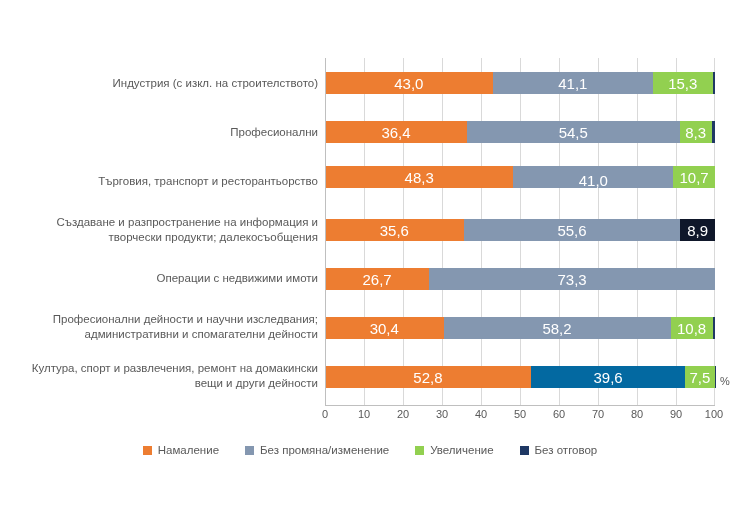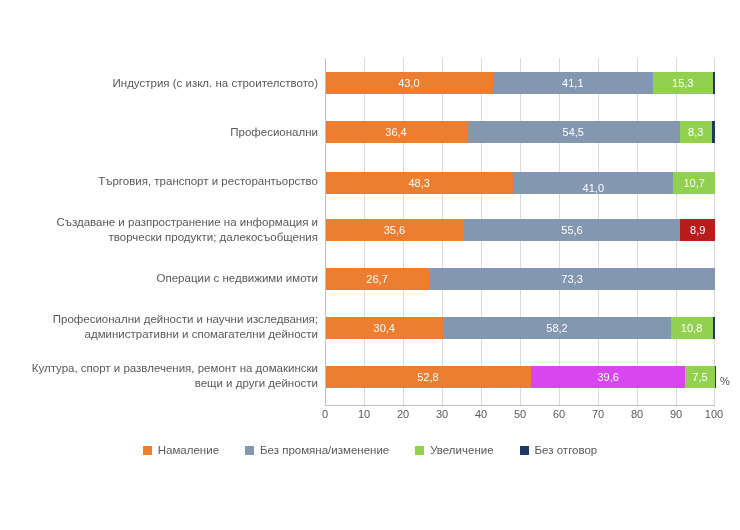--- a/index.html
+++ b/index.html
@@ -74,21 +74,21 @@
   }
   .seg {
     position: relative;
     height: 100%;
     display: flex;
     align-items: center;
     justify-content: center;
     box-sizing: border-box;
   }
   .seg-label {
-    font-size: 11px;
+    font-size: 15px;
     color: #ffffff;
     line-height: 1;
     white-space: nowrap;
   }
   
   .cat-labels {
     position: absolute;
     left: 20px;
     top: 58px;
     width: 298px;
@@ -214,21 +214,21 @@
             </div>
           <div class="seg" style="width:8.3%; background:#92D050;">
               <span class="seg-label">8,3</span>
             </div>
           <div class="seg" style="width:0.8%; background:#1F3864;">
               <span class="seg-label"></span>
             </div>
         </div>
       </div>
 
-      <div class="row" style="top:114px; height:22px;">
+      <div class="row" style="top:108px; height:22px;">
         <div class="bar-stack">
           <div class="seg" style="width:48.3%; background:#ED7D31;">
               <span class="seg-label">48,3</span>
             </div>
           <div class="seg" style="width:41.0%; background:#8497B0;align-items:flex-end;">
               <span class="seg-label">41,0</span>
             </div>
           <div class="seg" style="width:10.7%; background:#92D050;">
               <span class="seg-label">10,7</span>
             </div>
@@ -239,21 +239,21 @@
       </div>
 
       <div class="row" style="top:161px; height:22px;">
         <div class="bar-stack">
           <div class="seg" style="width:35.6%; background:#ED7D31;">
               <span class="seg-label">35,6</span>
             </div>
           <div class="seg" style="width:55.6%; background:#8497B0;">
               <span class="seg-label">55,6</span>
             </div>
-          <div class="seg" style="width:8.9%; background:#b91c1c;">
+          <div class="seg" style="width:8.9%; background:#0f172a;">
               <span class="seg-label">8,9</span>
             </div>
           <div class="seg" style="width:0%; background:#1F3864;">
               <span class="seg-label"></span>
             </div>
         </div>
       </div>
 
       <div class="row" style="top:210px; height:22px;">
         <div class="bar-stack">
@@ -287,21 +287,21 @@
               <span class="seg-label"></span>
             </div>
         </div>
       </div>
 
       <div class="row" style="top:308px; height:22px;">
         <div class="bar-stack">
           <div class="seg" style="width:52.8%; background:#ED7D31;">
               <span class="seg-label">52,8</span>
             </div>
-          <div class="seg" style="width:39.6%; background:#d946ef;">
+          <div class="seg" style="width:39.6%; background:#0369a1;">
               <span class="seg-label">39,6</span>
             </div>
           <div class="seg" style="width:7.5%; background:#92D050;">
               <span class="seg-label">7,5</span>
             </div>
           <div class="seg" style="width:0.1%; background:#1F3864;">
               <span class="seg-label"></span>
             </div>
         </div>
       </div>

